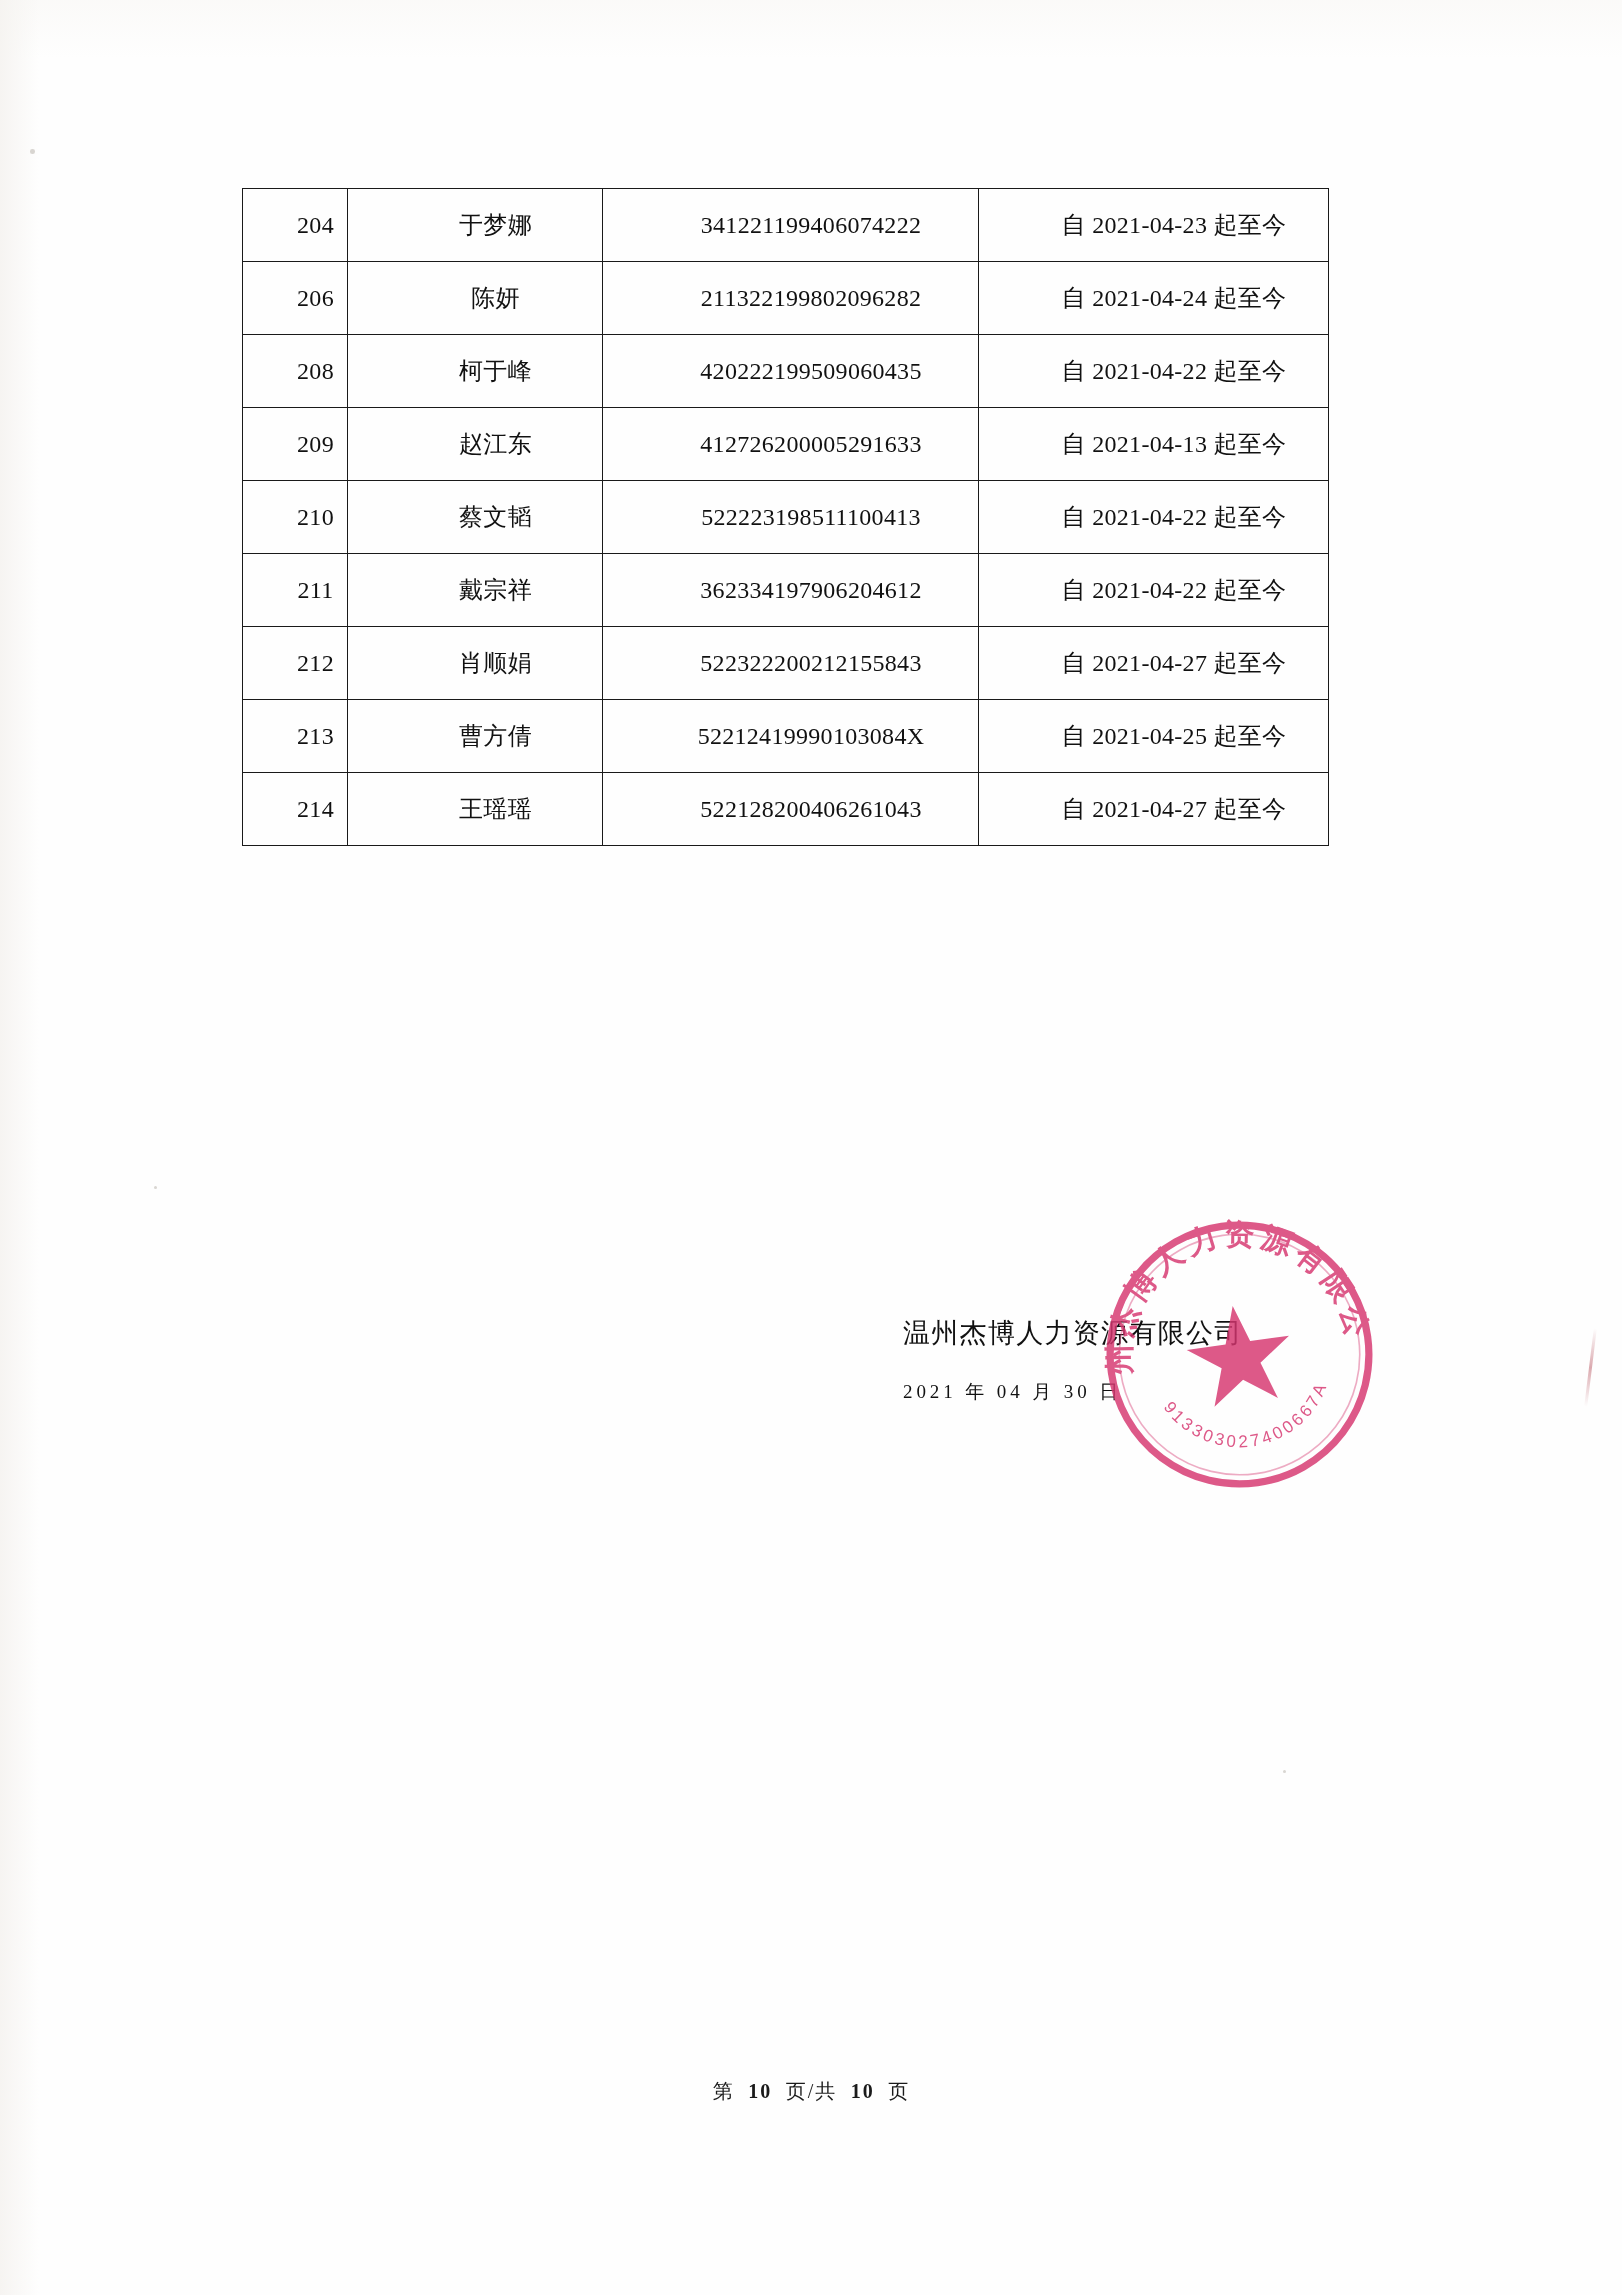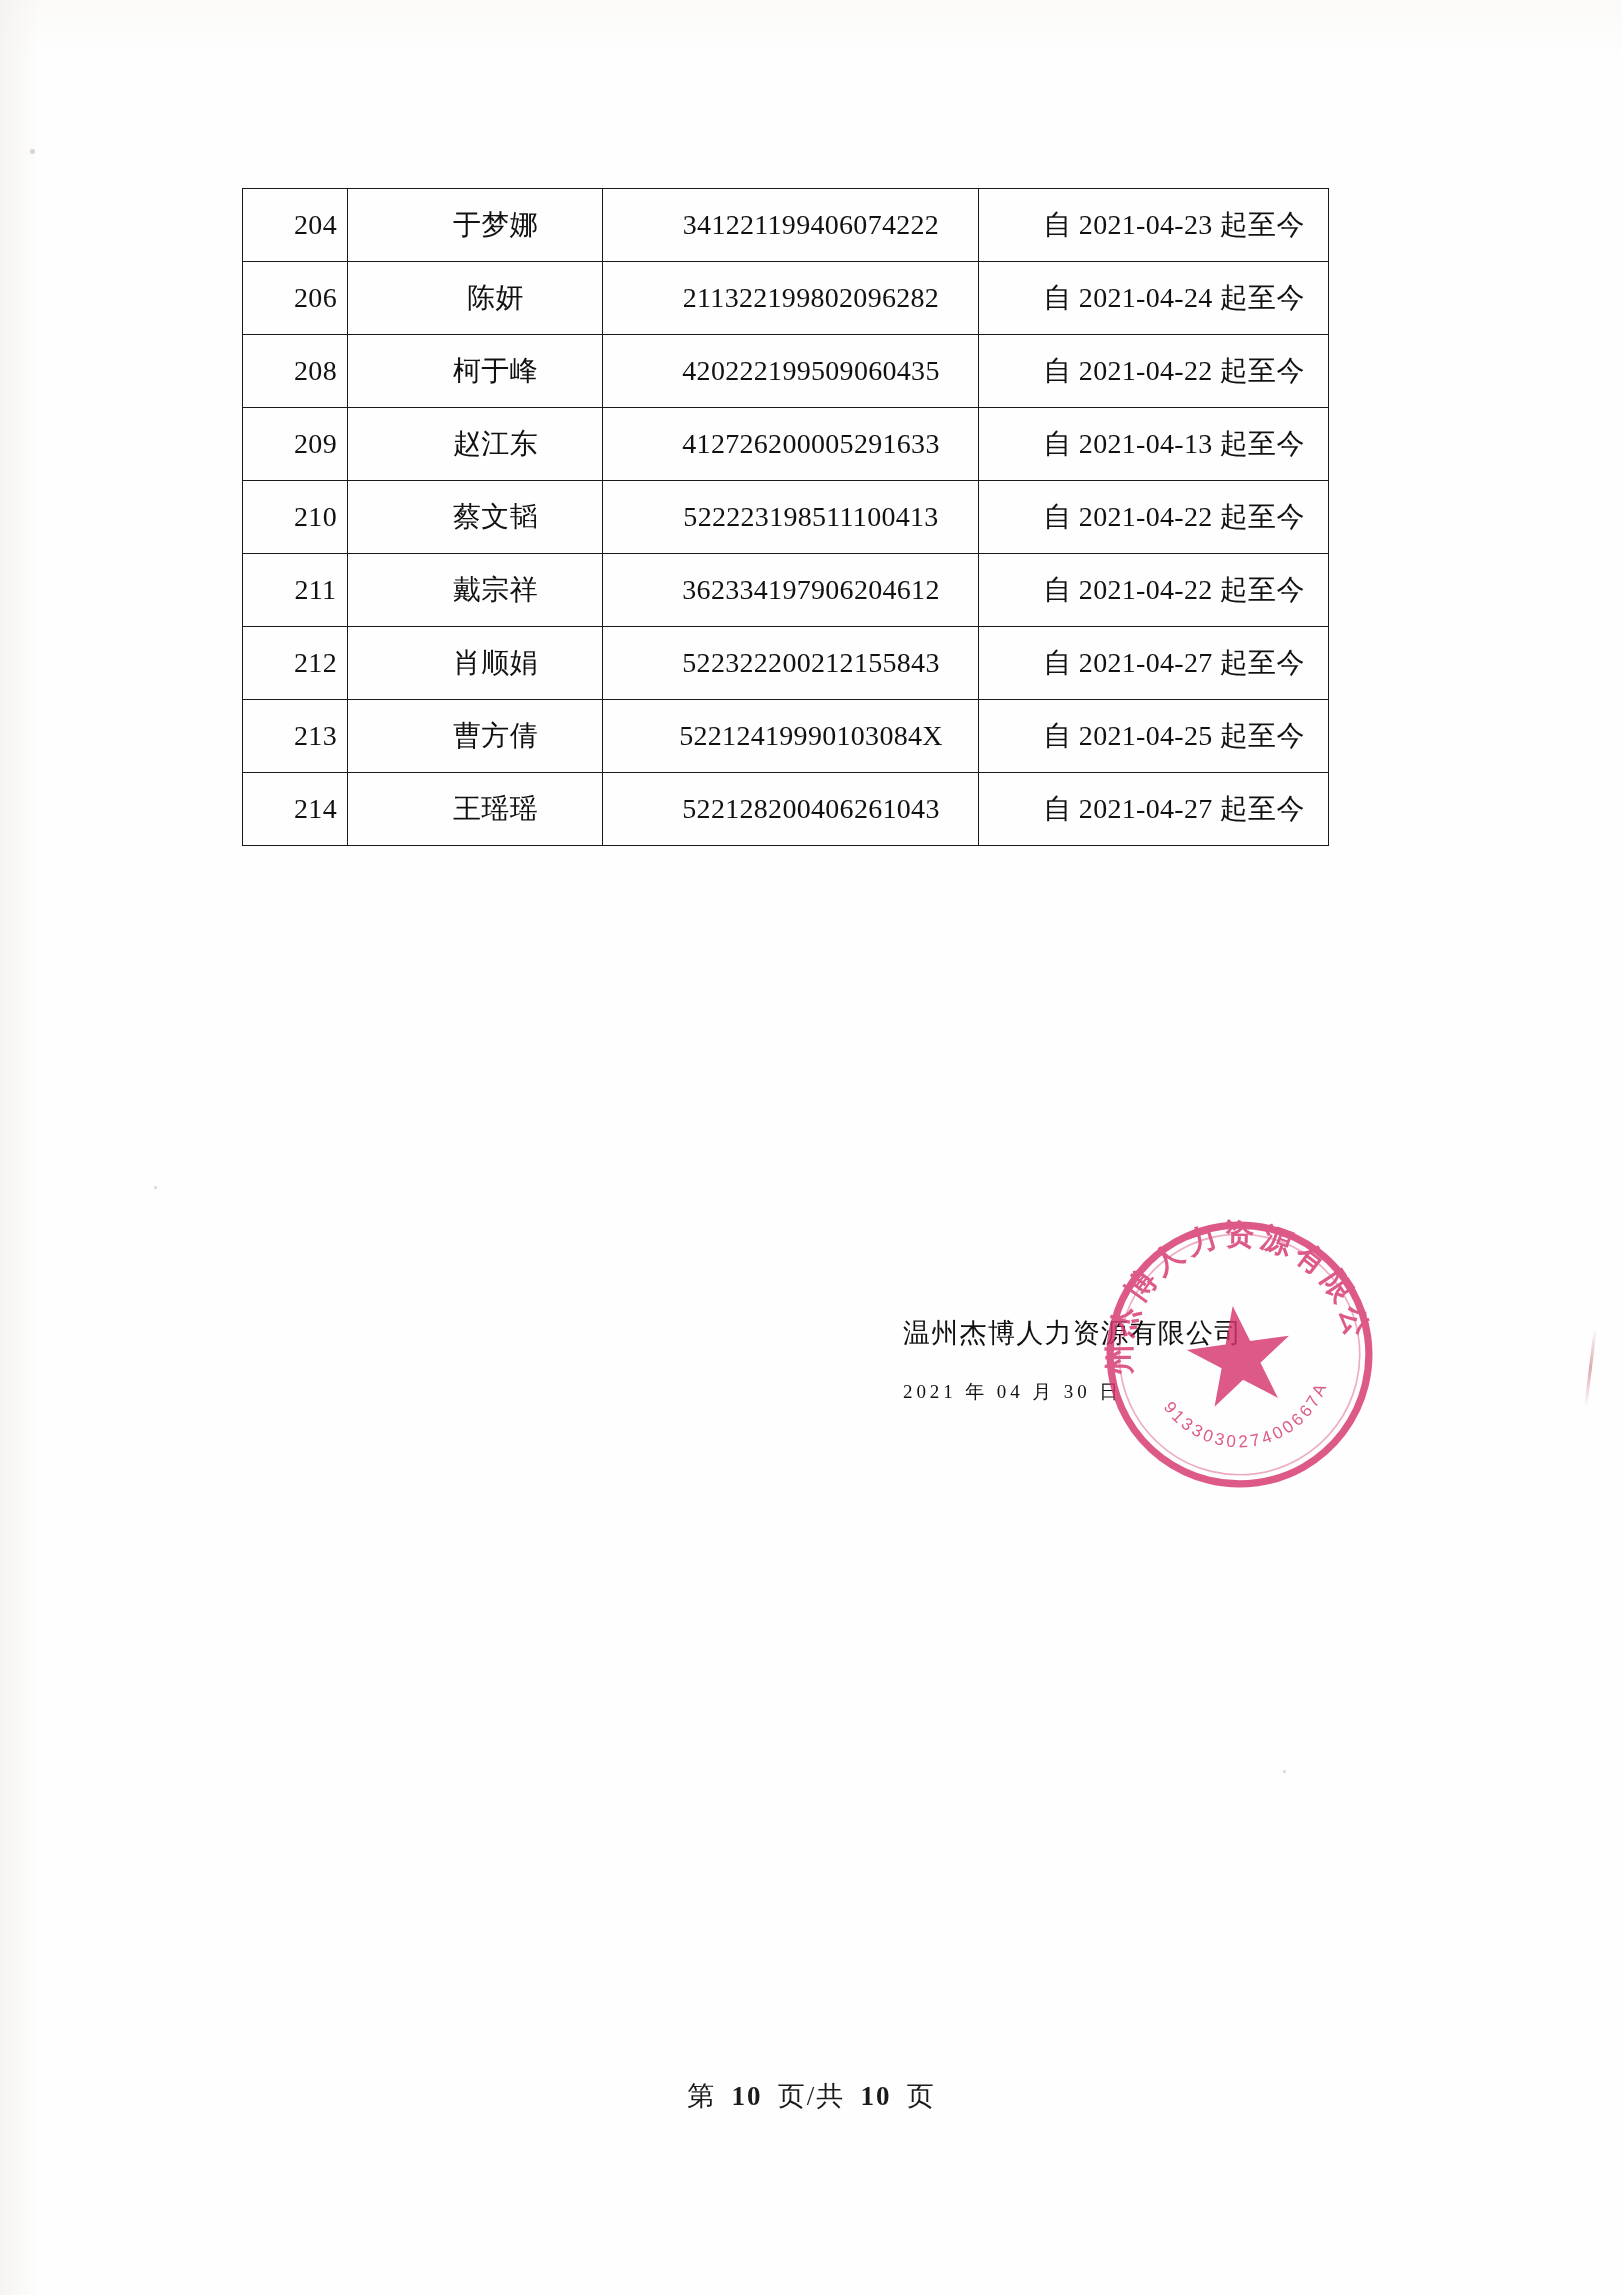--- a/index.html
+++ b/index.html
@@ -42,21 +42,21 @@
   table.records {
     border-collapse: collapse;
     width: 100%;
     table-layout: fixed;
   }
   table.records td {
     border: 1.3px solid #1a1a1a;
     height: 70px;
     text-align: center;
     vertical-align: middle;
-    font-size: 28px;
+    font-size: 24px;
     color: #111;
     letter-spacing: 0.3px;
     padding-left: 42px;
   }
   col.c-idx   { width: 105px; }
   col.c-name  { width: 255px; }
   col.c-id    { width: 376px; }
   col.c-date  { width: 350px; }
 
   td.idx  { font-size: 23.6px; }
@@ -96,21 +96,21 @@
   }
   .seal svg { display: block; }
 
   
   .footer {
     position: absolute;
     left: 0;
     top: 2078px;
     width: 100%;
     text-align: center;
-    font-size: 27px;
+    font-size: 20px;
     color: #1a1a1a;
     letter-spacing: 2px;
   }
   .footer span { display: inline-block; }
   .footer .num { margin: 0 6.5px; font-weight: bold; }
 
   
   .edge-mark {
     position: absolute;
     right: 31px;

